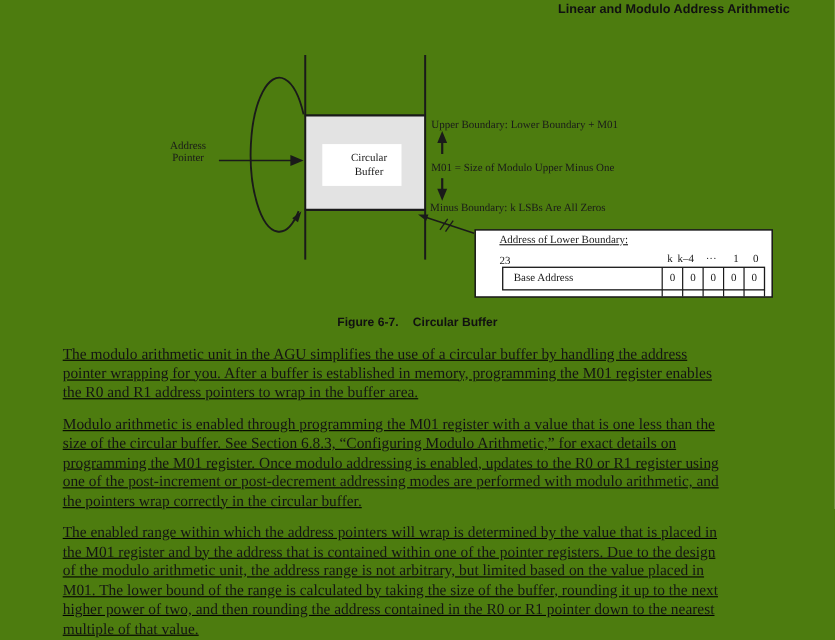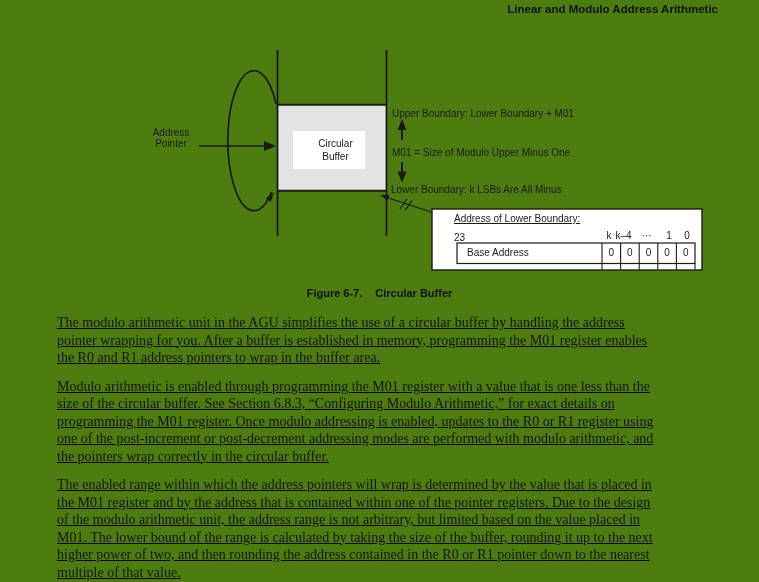--- a/index.html
+++ b/index.html
@@ -2,21 +2,21 @@
 <html><head>
 <meta charset="utf-8">
 <style>
   html,body{margin:0;padding:0;background:#fff;}
   #page{position:relative;width:759px;height:582px;background:#4d7c0f;overflow:hidden;
         font-family:"Liberation Sans",sans-serif;}
   #lineart{position:absolute;left:0;top:0;z-index:0;}
   .hdr{position:absolute;top:3px;right:41px;font-size:11.5px;font-weight:bold;color:#111;
        font-family:"Liberation Sans",sans-serif;}
   .dlabel{position:absolute;font-size:10px;color:#1a1a1a;white-space:nowrap;z-index:2;
-          font-family:Liberation Sans, sans-serif;}
+          font-family:Liberation Serif, serif;}
   .center2{display:flex;flex-direction:column;align-items:center;justify-content:center;
            line-height:12px;text-align:center;}
   .addr-ptr{left:142px;top:127px;width:58px;line-height:11px;text-align:center;}
   .buf-lbl{left:293px;top:131px;width:85px;height:38px;line-height:13px;}
   .u-lbl{left:392px;top:108px;}
   .m-lbl{left:392px;top:147px;}
   .l-lbl{left:391px;top:184px;}
   .ab-title{left:454px;top:213px;text-decoration:underline;}
   .ab-msb{left:454px;top:232px;}
   .bitlab{position:absolute;top:230px;transform:translateX(-50%);}
@@ -92,21 +92,21 @@
     <div>Pointer</div>
   </div>
 
   <div class="dlabel buf-lbl center2">
     <div>Circular</div>
     <div>Buffer</div>
   </div>
 
   <div class="dlabel u-lbl">Upper Boundary: Lower Boundary + M01</div>
   <div class="dlabel m-lbl">M01 = Size of Modulo Upper Minus One</div>
-  <div class="dlabel l-lbl">Lower Boundary: k LSBs Are All Minus</div>
+  <div class="dlabel l-lbl">Minus Boundary: k LSBs Are All Zeros</div>
 
   <div class="dlabel ab-title">Address of Lower Boundary:</div>
   <div class="dlabel ab-msb">23</div>
 
   <span class="dlabel bitlab" style="left:609px">k</span>
   <span class="dlabel bitlab" style="left:623.5px">k–4</span>
   <span class="dlabel bitlab" style="left:646.5px">···</span>
   <span class="dlabel bitlab" style="left:669px">1</span>
   <span class="dlabel bitlab" style="left:687px">0</span>
 

